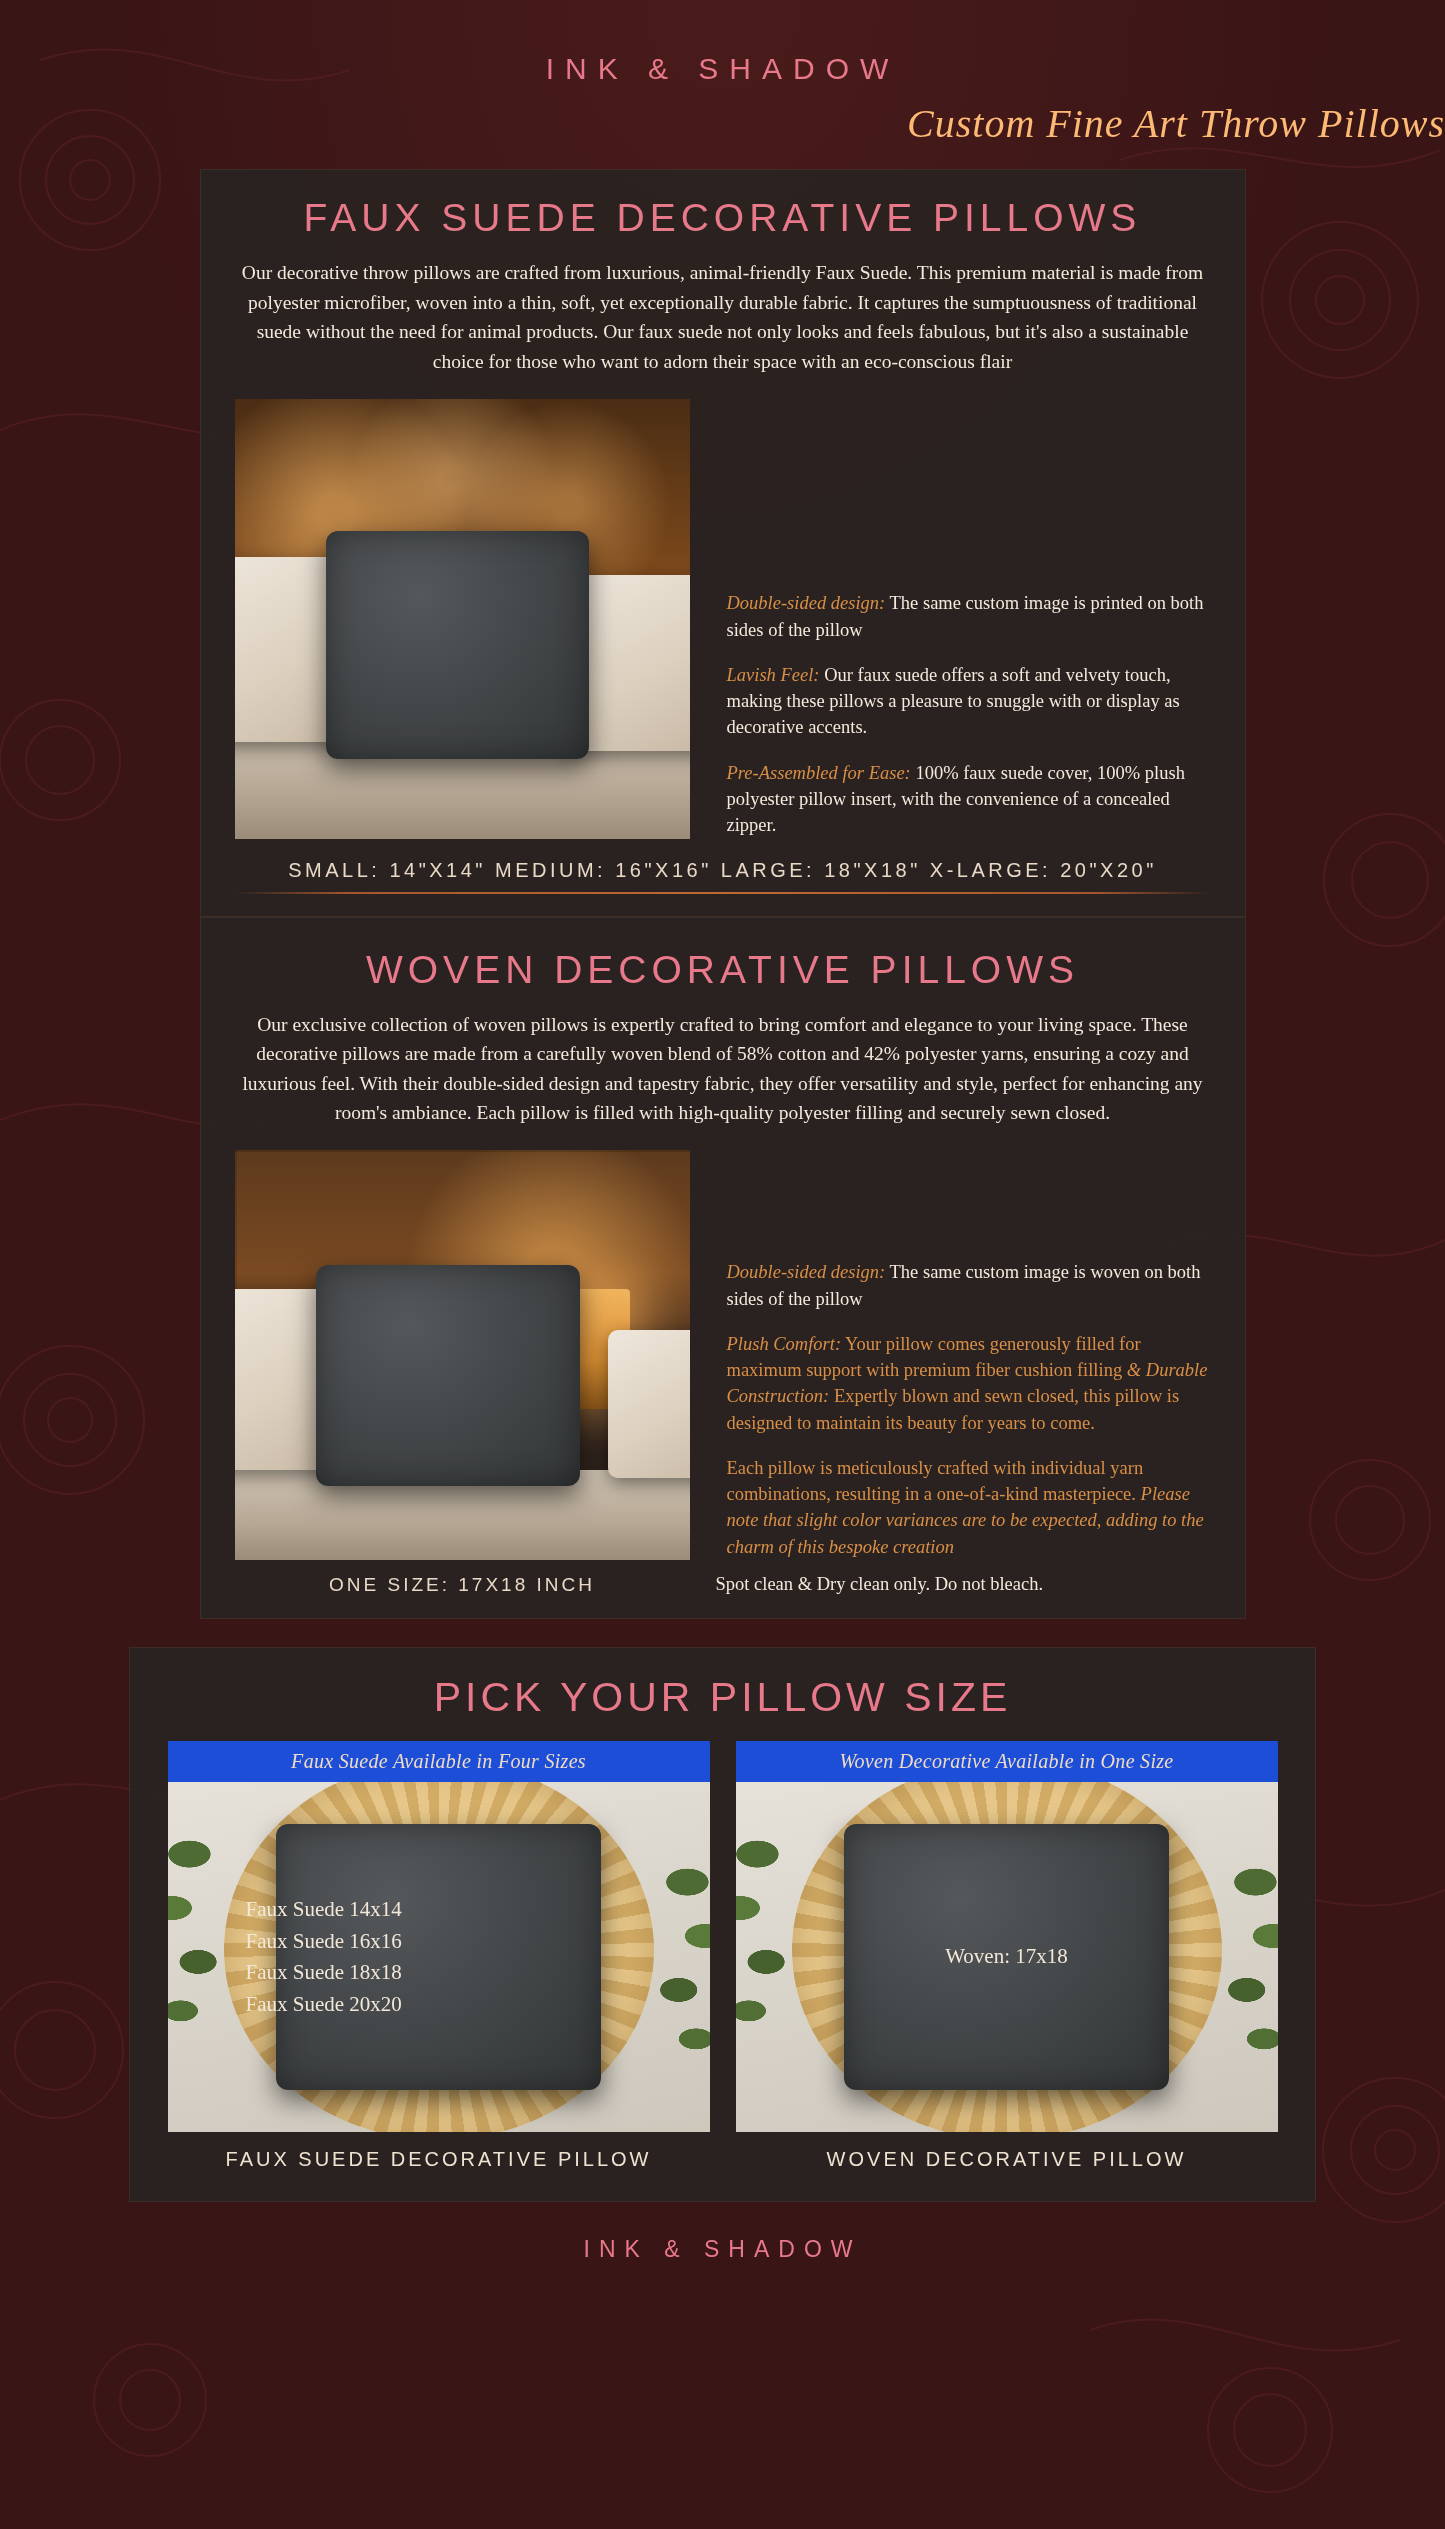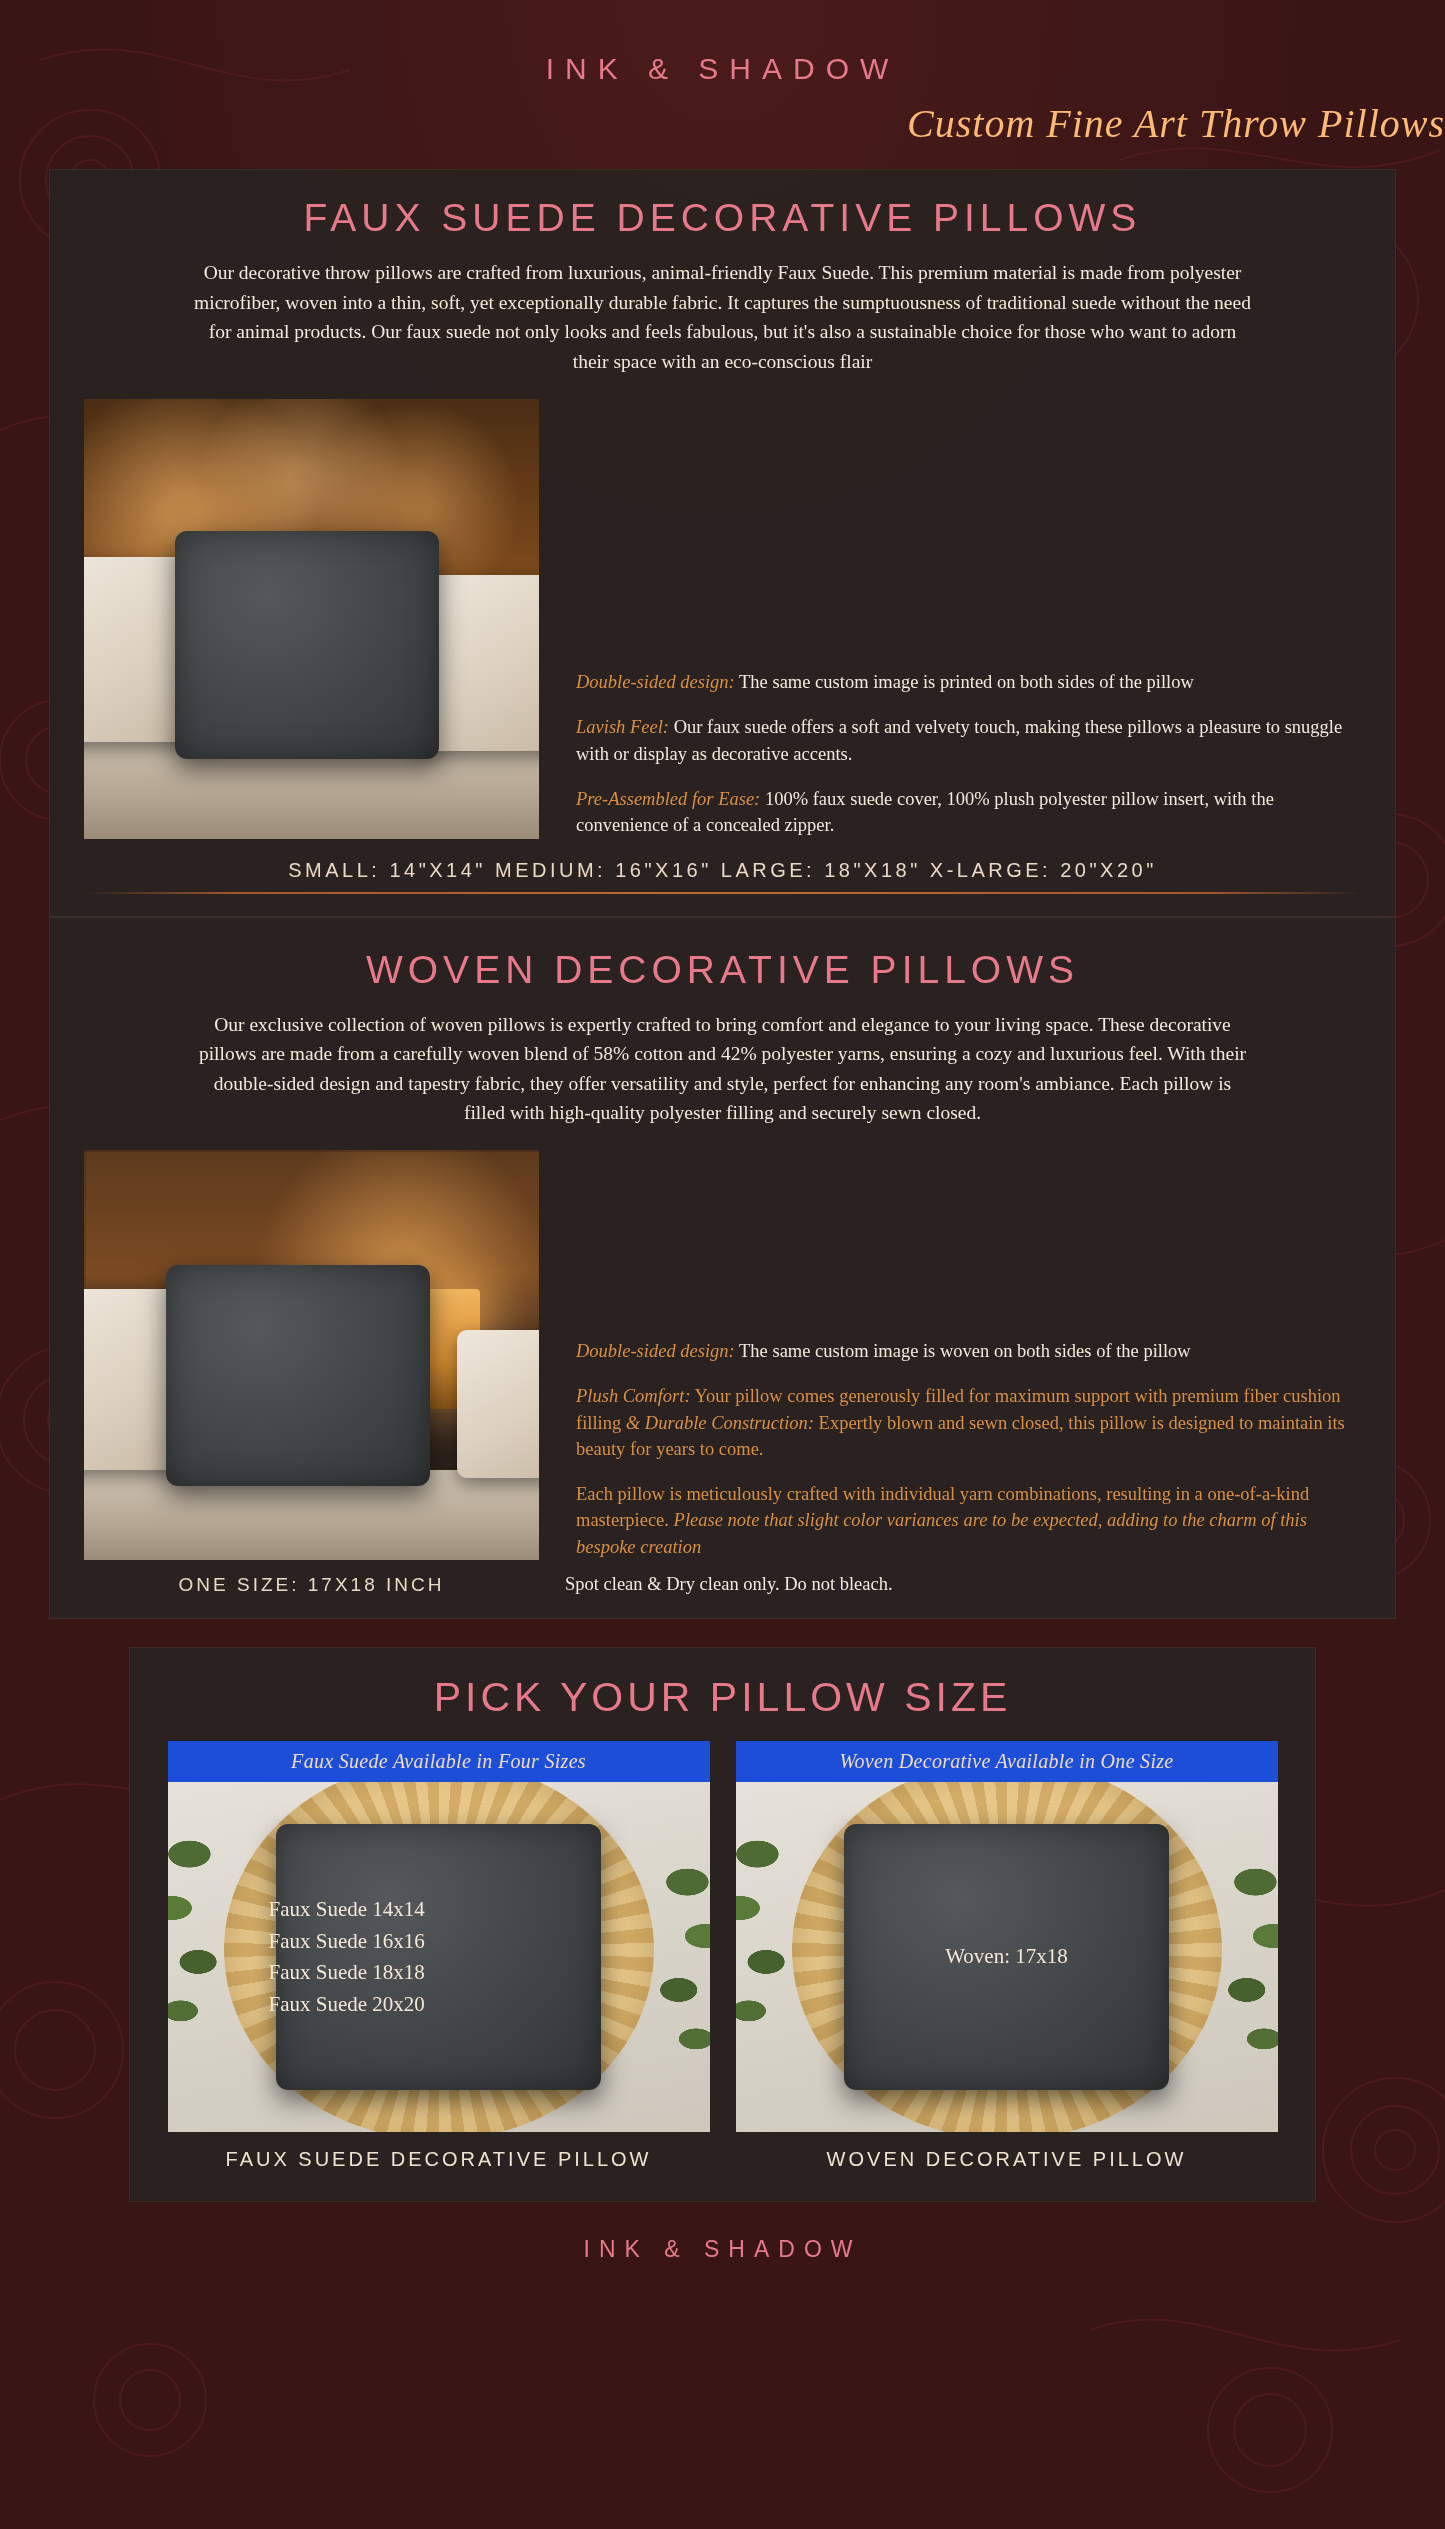--- a/index.html
+++ b/index.html
@@ -51,21 +51,21 @@
     font-family: "Liberation Serif", serif;
     font-style: italic;
     font-size: 40px;
     color: #fdba74;
     margin-top: 14px;
     letter-spacing: 1px;
   }
 
   
   .panel {
-    width: 1347px;
+    width: 1046px;
     margin: 22px auto 0 auto;
     background: rgba(40, 36, 34, 0.86);
     border: 1px solid rgba(120, 80, 60, 0.25);
     padding: 26px 34px 22px 34px;
   }
   .panel.second { margin-top: 0; padding-top: 30px; }
   .hr-gold {
     height: 2px;
     background: linear-gradient(90deg, rgba(185,110,60,0) 0%, #a8572c 12%, #c06a33 50%, #a8572c 88%, rgba(185,110,60,0) 100%);
     margin: 10px 0 0 0;
@@ -157,21 +157,21 @@
   .card-photo {
     width: 542px; height: 350px;
     position: relative; overflow: hidden;
     background: #d8d5cf;
   }
   .card-labels {
     position: absolute; inset: 0;
     display: flex; flex-direction: column; justify-content: center;
     color: #f3e7d8; font-size: 21px; line-height: 1.5;
   }
-  .card-labels.left { padding-left: 101px; }
+  .card-labels.left { padding-left: 78px; }
   .card-labels.center { align-items: center; }
   .card-caption-bot {
     text-align: center;
     font-family: "Liberation Sans", sans-serif;
     font-size: 20px; letter-spacing: 3px;
     color: #efe2d1; margin-top: 16px;
   }
 
   .footer-brand {
     text-align: center;

